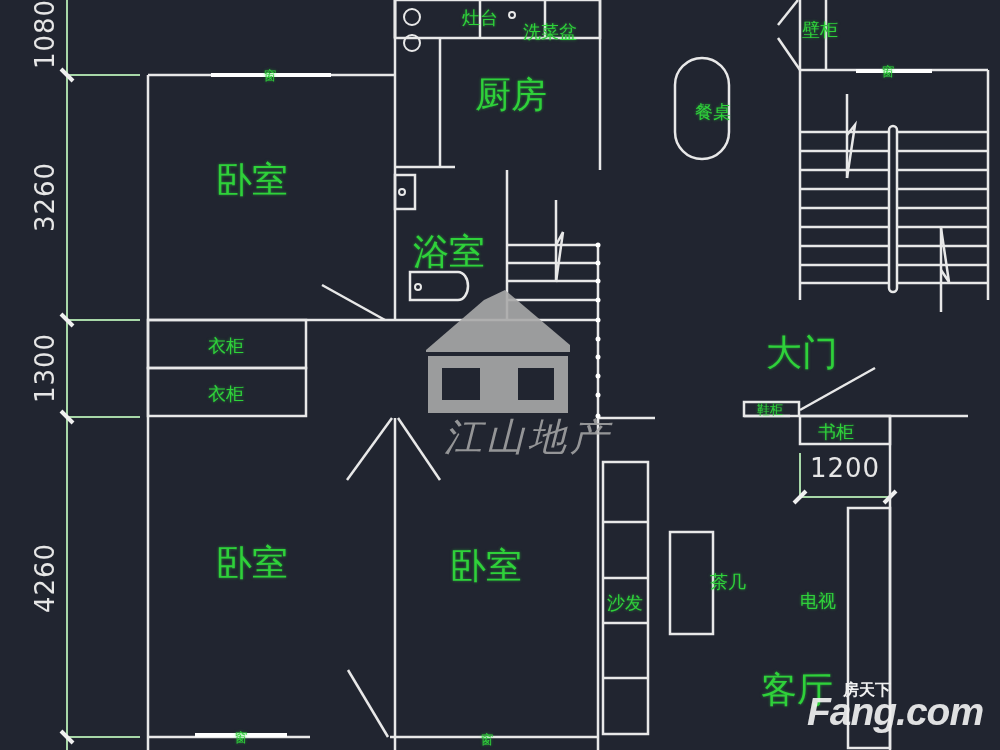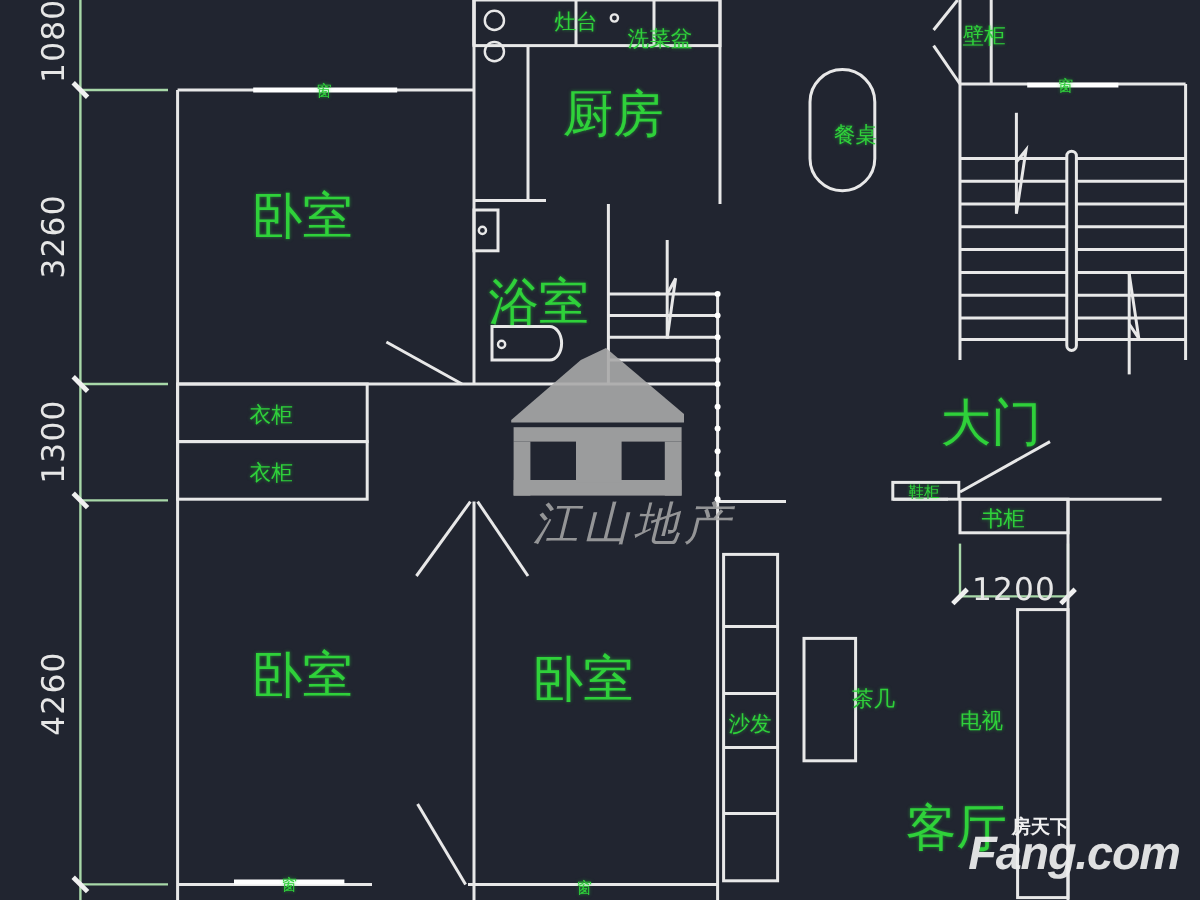--- a/index.html
+++ b/index.html
@@ -1,23 +1,23 @@
 <!DOCTYPE html>
 <html><head>
 <meta charset="utf-8">
 <style>
   html,body{margin:0;padding:0;background:#212530;}
   #stage{position:relative;width:1000px;height:750px;overflow:hidden;background:#212530;font-family:"DejaVu Sans",sans-serif;}
   svg#plan{position:absolute;left:0;top:0;}
   .lbl{position:absolute;color:#2fd13a;white-space:nowrap;transform:translate(-50%,-50%);text-shadow:0 0 3px rgba(40,220,60,0.55);}
-  .lbl-l{font-size:42px;}
+  .lbl-l{font-size:36px;}
   .lbl-s{font-size:18px;}
   .lbl-xs{font-size:13px;}
   .dim{position:absolute;color:#e6e6e6;font-family:"DejaVu Sans",sans-serif;font-size:26px;white-space:nowrap;transform:translate(-50%,-50%) rotate(-90deg);letter-spacing:1px;}
-  .dim-h{transform:translate(-50%,-50%);margin-top:24px;}
+  .dim-h{transform:translate(-50%,-50%);}
   .wm-text{position:absolute;color:#a9a9a9;font-family:"DejaVu Serif",serif;font-size:38px;font-style:italic;transform:translate(-50%,-50%);opacity:.85;letter-spacing:4px;margin-left:28px;}
   .fang-cn{position:absolute;color:#f0f0f0;font-size:16px;font-weight:bold;transform:translate(-50%,-50%);}
   .fang-en{position:absolute;color:#f0f0f0;font-family:Liberation Sans, sans-serif;font-weight:bold;font-style:italic;font-size:39px;transform:translate(-50%,-50%);letter-spacing:-1px;opacity:.92;}
 </style>
 </head>
 <body>
 
 <div id="stage">
 
 <svg id="plan" width="1000" height="750" viewBox="0 0 1000 750">
@@ -168,21 +168,21 @@
 <div class="dim" style="left:45px;top:368px">1300</div>
 <div class="dim" style="left:45px;top:578px">4260</div>
 <div class="dim dim-h" style="left:845px;top:468px">1200</div>
 
 <div class="lbl lbl-l" style="left:252px;top:180px">卧室</div>
 <div class="lbl lbl-l" style="left:252px;top:563px">卧室</div>
 <div class="lbl lbl-l" style="left:486px;top:566px">卧室</div>
 <div class="lbl lbl-l" style="left:511px;top:95px">厨房</div>
 <div class="lbl lbl-l" style="left:449px;top:252px">浴室</div>
 <div class="lbl lbl-l" style="left:797px;top:690px">客厅</div>
-<div class="lbl lbl-l" style="left:826px;top:353px">大门</div>
+<div class="lbl lbl-l" style="left:802px;top:353px">大门</div>
 
 <div class="lbl lbl-s" style="left:480px;top:18px">灶台</div>
 <div class="lbl lbl-s" style="left:550px;top:32px">洗菜盆</div>
 <div class="lbl lbl-s" style="left:713px;top:112px">餐桌</div>
 <div class="lbl lbl-s" style="left:820px;top:30px">壁柜</div>
 <div class="lbl lbl-s" style="left:226px;top:346px">衣柜</div>
 <div class="lbl lbl-s" style="left:226px;top:394px">衣柜</div>
 <div class="lbl lbl-xs" style="left:770px;top:410px">鞋柜</div>
 <div class="lbl lbl-s" style="left:836px;top:432px">书柜</div>
 <div class="lbl lbl-s" style="left:625px;top:603px">沙发</div>

